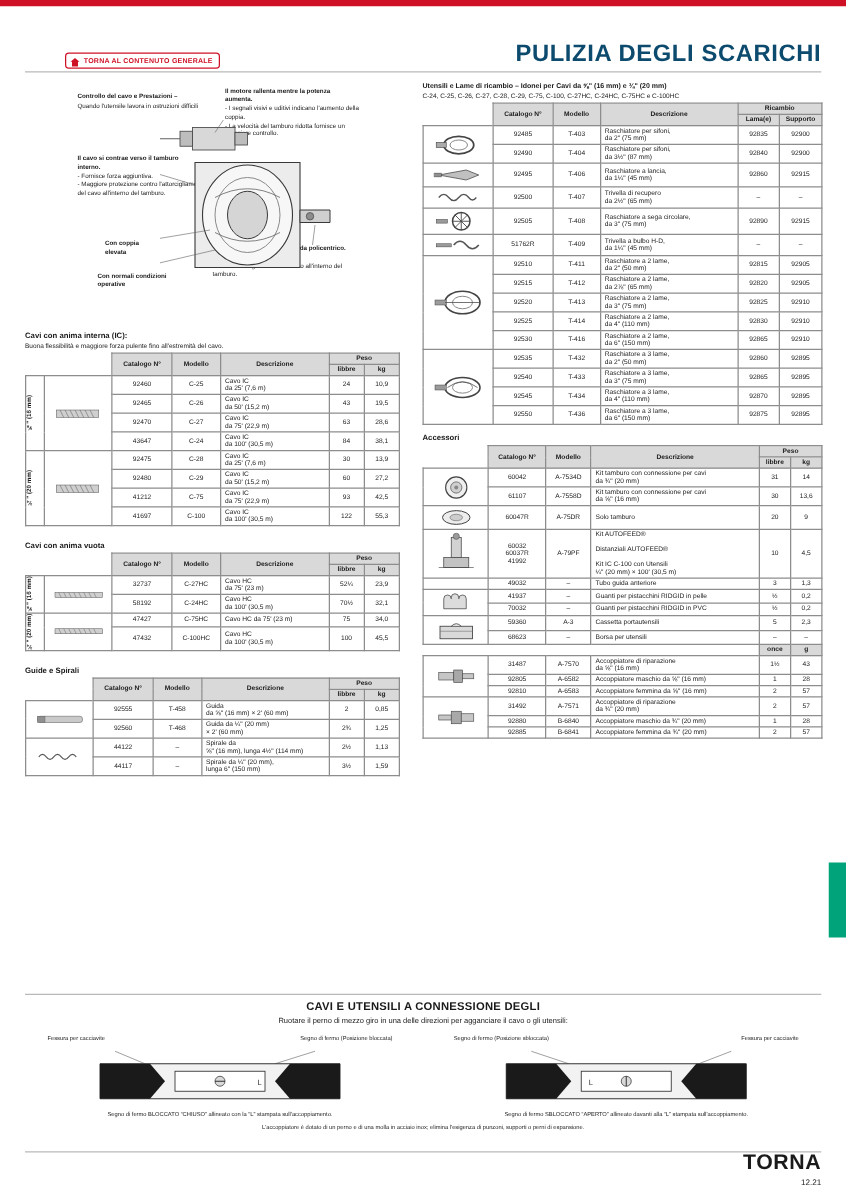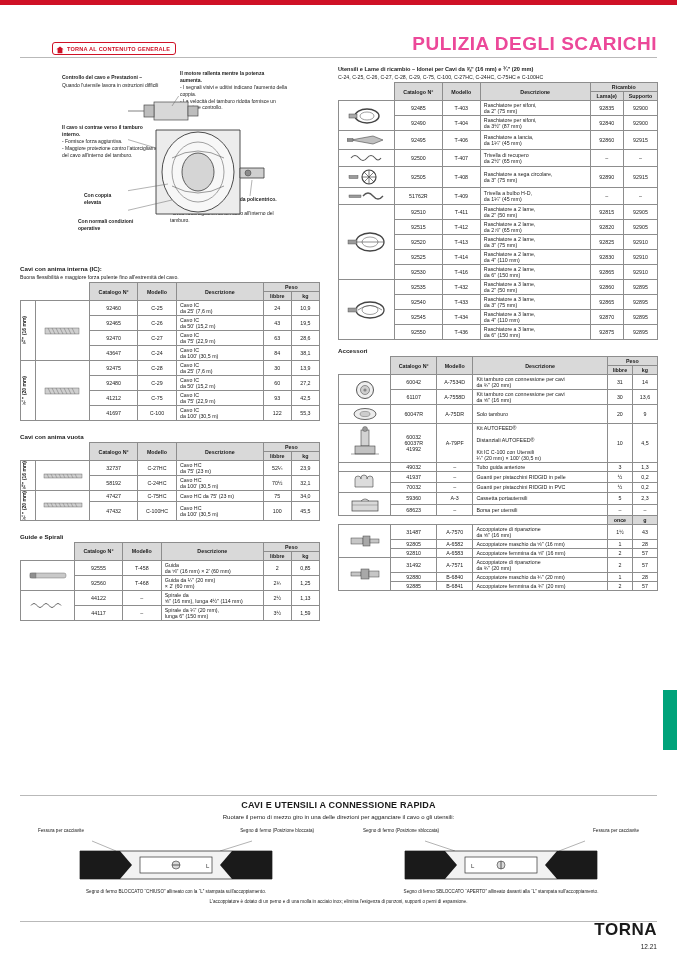--- a/index.html
+++ b/index.html
@@ -23,21 +23,21 @@
     position:absolute; left:52px; top:28px;
     border:1px solid #cf1126; border-radius:3px;
     height:13px; padding:0 5px 0 14px;
     display:flex; align-items:center;
     font-size:5.6px; font-weight:bold; color:#cf1126; letter-spacing:.2px;
     background:#fff;
   }
   .home-ico { position:absolute; left:3px; top:2.5px; width:8px; height:8px; }
   .page-title {
     position:absolute; right:20px; top:19px;
-    font-size:19px; font-weight:bold; letter-spacing:.5px; color:#ec4899;text-align:center;
+    font-size:19px; font-weight:bold; letter-spacing:.5px; color:#0c4a6e;text-align:center;
   }
 
   
   .hdr-line { position:absolute; left:20px; top:57px; width:637px; height:1px; background:#b9b9b9; }
 
   
   table { border-collapse:collapse; }
   .tbl { font-size:5.3px; color:#1a1a1a; }
   .tbl th, .tbl td { border:0.6px solid #8d8d8d; padding:1px 2px; vertical-align:middle; }
   .tbl th { background:#d9d9d9; font-weight:bold; text-align:center; font-size:5.3px; }
@@ -811,21 +811,21 @@
           <td class="desc">Accoppiatore femmina da ¾" (20 mm)</td>
           <td>2</td>
           <td>57</td>
         </tr>
       </tbody>
     </table>
   </div>
 
   <div class="bottom-line"></div>
   <div class="bottom">
-    <div class="bottom-title">CAVI E UTENSILI A CONNESSIONE RAPIDA</div>
+    <div class="bottom-title">CAVI E UTENSILI A CONNESSIONE DEGLI</div>
     <div class="bottom-sub">Ruotare il perno di mezzo giro in una delle direzioni per agganciare il cavo o gli utensili:</div>
 
     <div class="lockrow">
       <div class="lockhalf">
         <div style="display:flex; justify-content:space-between; padding:0 18px;">
           <span class="lockcap">Fessura per cacciavite</span>
           <span class="lockcap">Segno di fermo (Posizione bloccata)</span>
         </div>
         <svg width="312" height="52" viewBox="0 0 312 52" style="display:block;">
           <line x1="72" y1="8" x2="96" y2="18" stroke="#666" stroke-width="0.5"></line>

